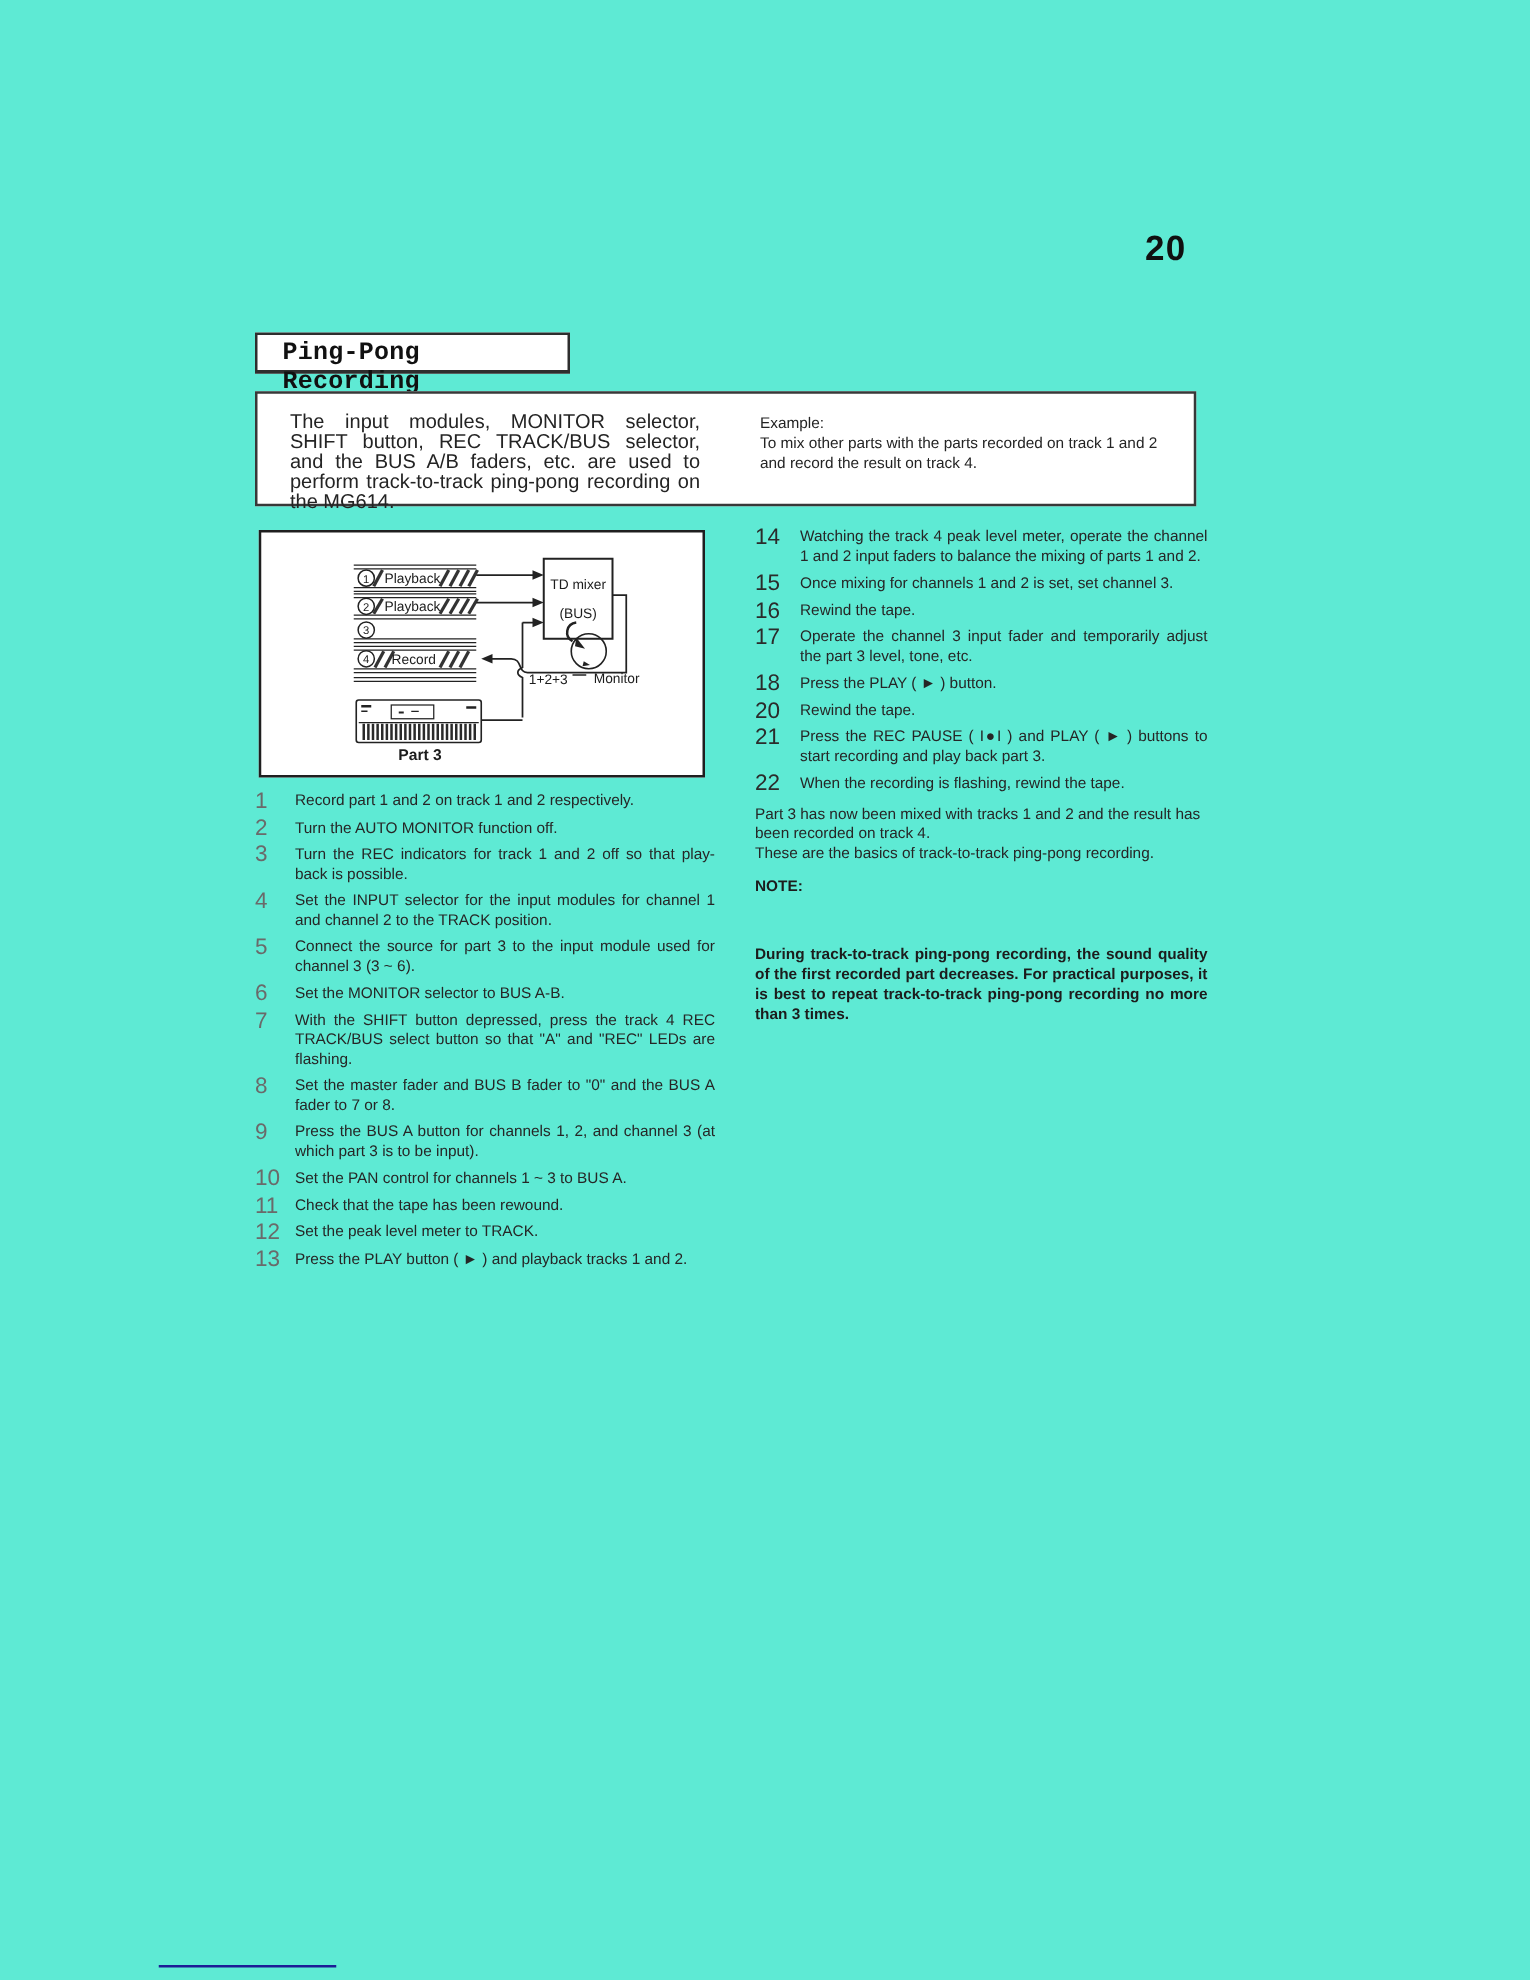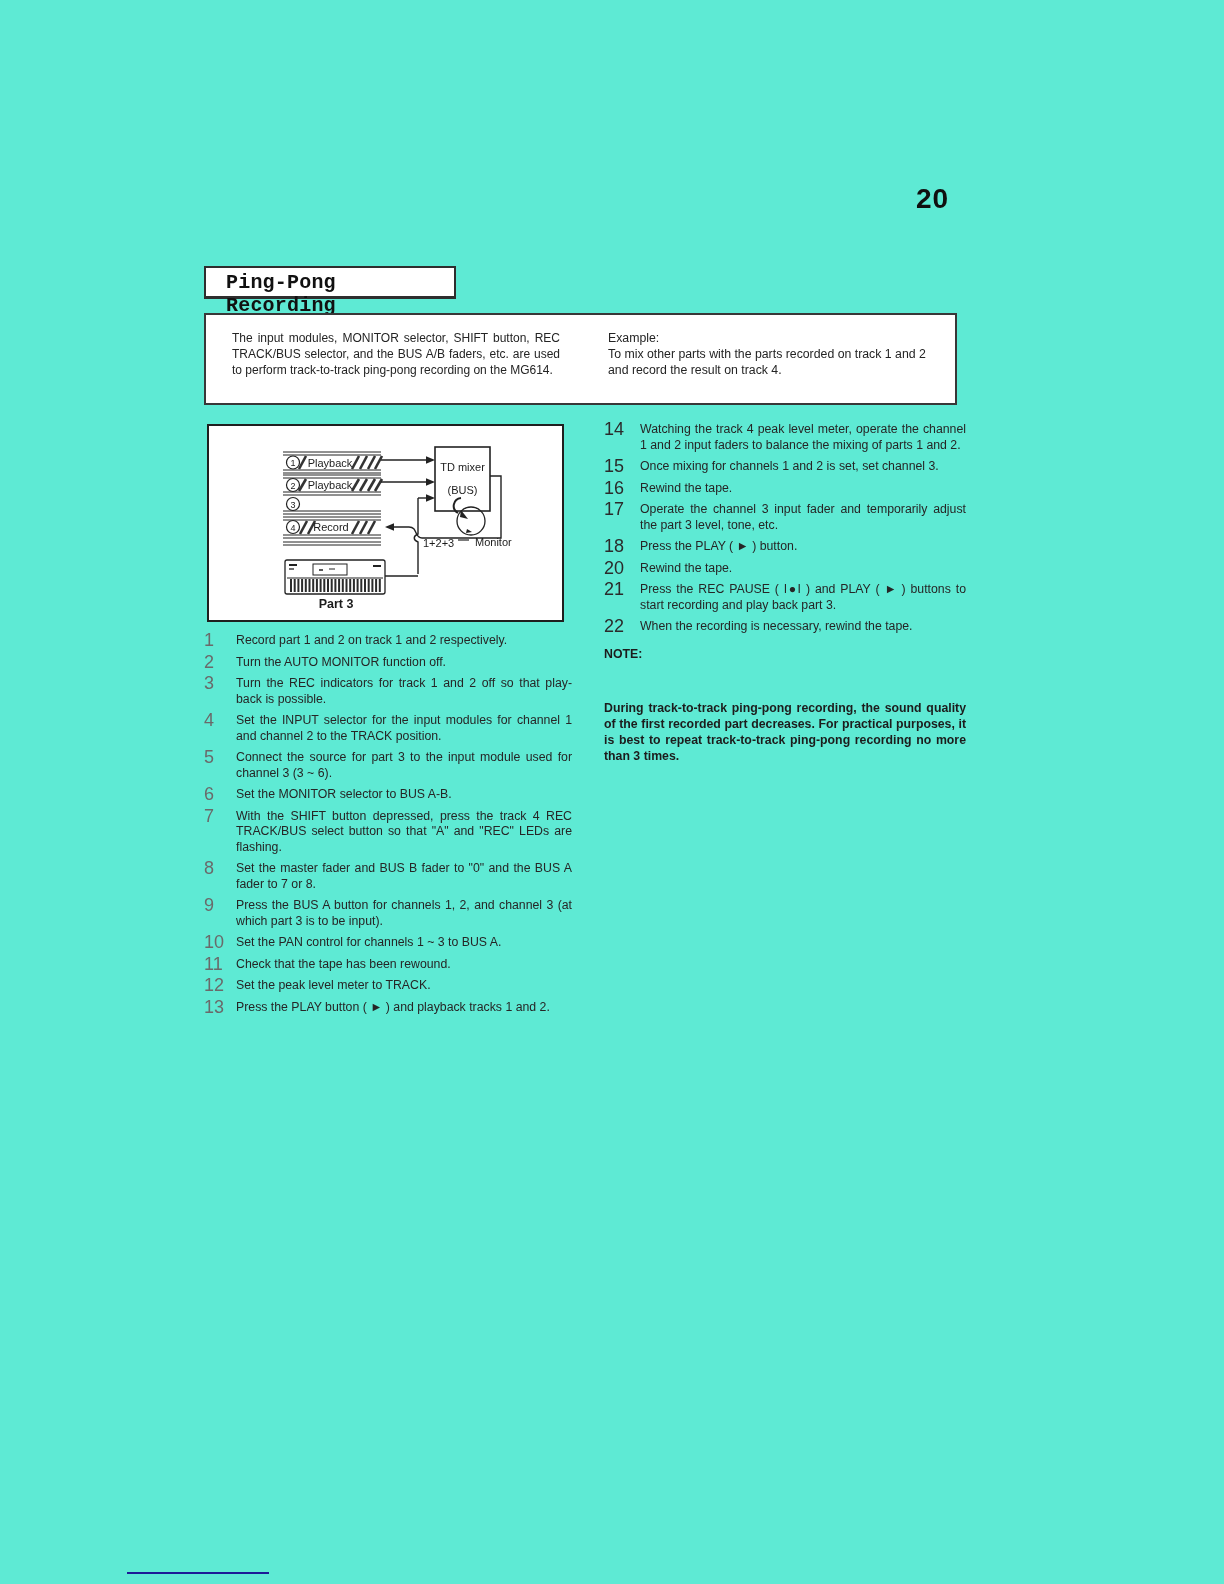--- a/index.html
+++ b/index.html
@@ -25,21 +25,21 @@
     margin:3px 0 0 20px;font-size:20px;font-weight:700;color:#111;
     letter-spacing:0.2px;
   }
   .intro-box{
     position:absolute;left:204px;top:313px;width:753px;height:92px;
     border:2px solid #383838;box-sizing:border-box;background:#fff;
     display:flex;align-items:flex-start;
   }
   .intro-left{
     margin:15px 0 0 26px;width:328px;
-    font-size:12px;line-height:16px;text-align:justify;color:#242424;
+    font-size:16px;line-height:16px;text-align:justify;color:#242424;
   }
   .intro-right{
     margin:15px 0 0 48px;width:324px;
     font-size:12.3px;line-height:16px;color:#242424;
   }
   .diagram-box{
     position:absolute;left:207px;top:424px;width:357px;height:198px;
     border:2px solid #1f1f1f;box-sizing:border-box;background:#fff;
   }
   .diagram-box svg{display:block;width:100%;height:100%;}
@@ -273,23 +273,27 @@
     <div class="step">
         <div class="num">20</div>
         <div class="txt">Rewind the tape.</div>
       </div>
     <div class="step">
         <div class="num">21</div>
         <div class="txt">Press the REC PAUSE ( I●I ) and PLAY ( ► ) buttons to start recording and play back part 3.</div>
       </div>
     <div class="step">
         <div class="num">22</div>
-        <div class="txt">When the recording is necessary, rewind the tape.</div>
-      </div>
-
+        <div class="txt">When the recording is flashing, rewind the tape.</div>
+      </div>
+
+    <div class="outro">
+      <p>Part 3 has now been mixed with tracks 1 and 2 and the result has been recorded on track 4.</p>
+      <p>These are the basics of track-to-track ping-pong recording.</p>
+    </div>
 
     <div class="note">
       <div class="note-label">NOTE:</div>
       <div class="note-text">During track-to-track ping-pong recording, the sound quality of the first recorded part decreases. For practical purposes, it is best to repeat track-to-track ping-pong recording no more than 3 times.</div>
     </div>
   </div>
 
   <div class="footer-line"></div>
 
 </div>

